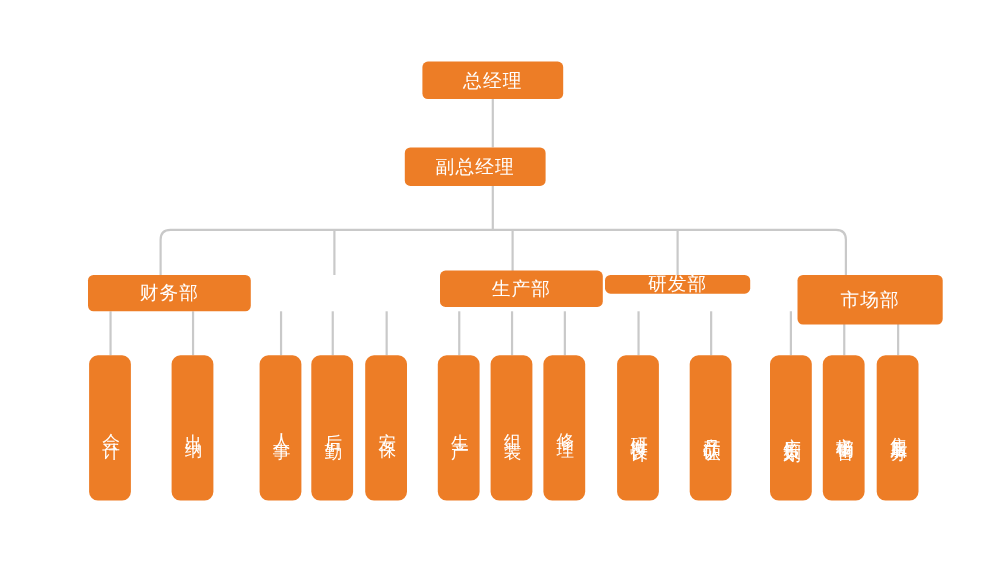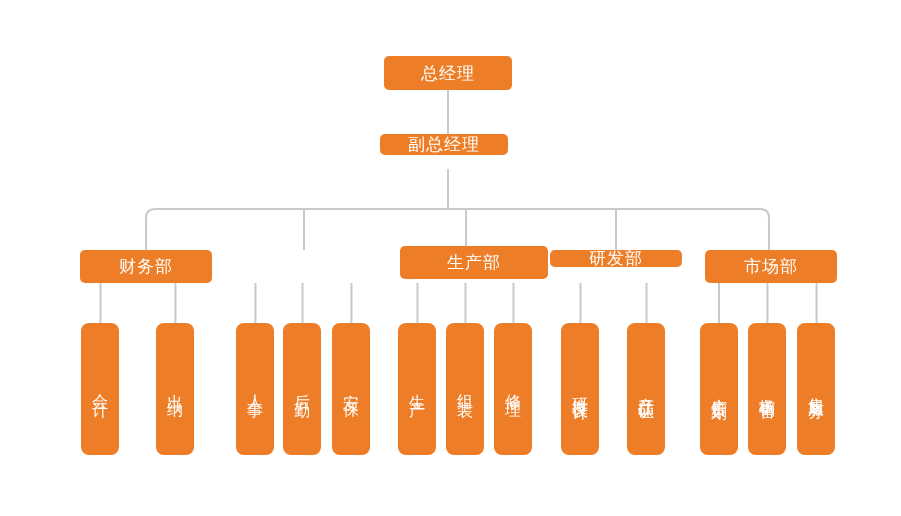--- a/index.html
+++ b/index.html
@@ -50,34 +50,34 @@
     <path d="M646.5 283 L646.5 323"></path>
     <path d="M719 283 L719 323"></path>
     <path d="M767.5 283 L767.5 323"></path>
     <path d="M816.5 283 L816.5 323"></path>
   </svg>
 
   <div class="node node-h" style="left:384px;top:56px;width:128px;height:34px">
     <span>总经理</span>
   </div>
 
-  <div class="node node-h" style="left:380px;top:134px;width:128px;height:21px">
+  <div class="node node-h" style="left:368px;top:134px;width:128px;height:35px">
     <span>副总经理</span>
   </div>
 
-  <div class="node node-h" style="left:80px;top:250px;width:132px;height:33px">
+  <div class="node node-h" style="left:80px;top:250px;width:148px;height:33px">
     <span>财务部</span>
   </div>
   <div class="node node-h" style="left:400px;top:246px;width:148px;height:33px">
     <span>生产部</span>
   </div>
   <div class="node node-h" style="left:550px;top:250px;width:132px;height:17px">
     <span>研发部</span>
   </div>
-  <div class="node node-h" style="left:705px;top:250px;width:132px;height:33px">
+  <div class="node node-h" style="left:725px;top:250px;width:132px;height:45px">
     <span>市场部</span>
   </div>
 
   <div class="node node-v sp2" style="left:81px">
     <span class="vtxt">会计</span>
   </div>
   <div class="node node-v sp2" style="left:156px">
     <span class="vtxt">出纳</span>
   </div>
 

